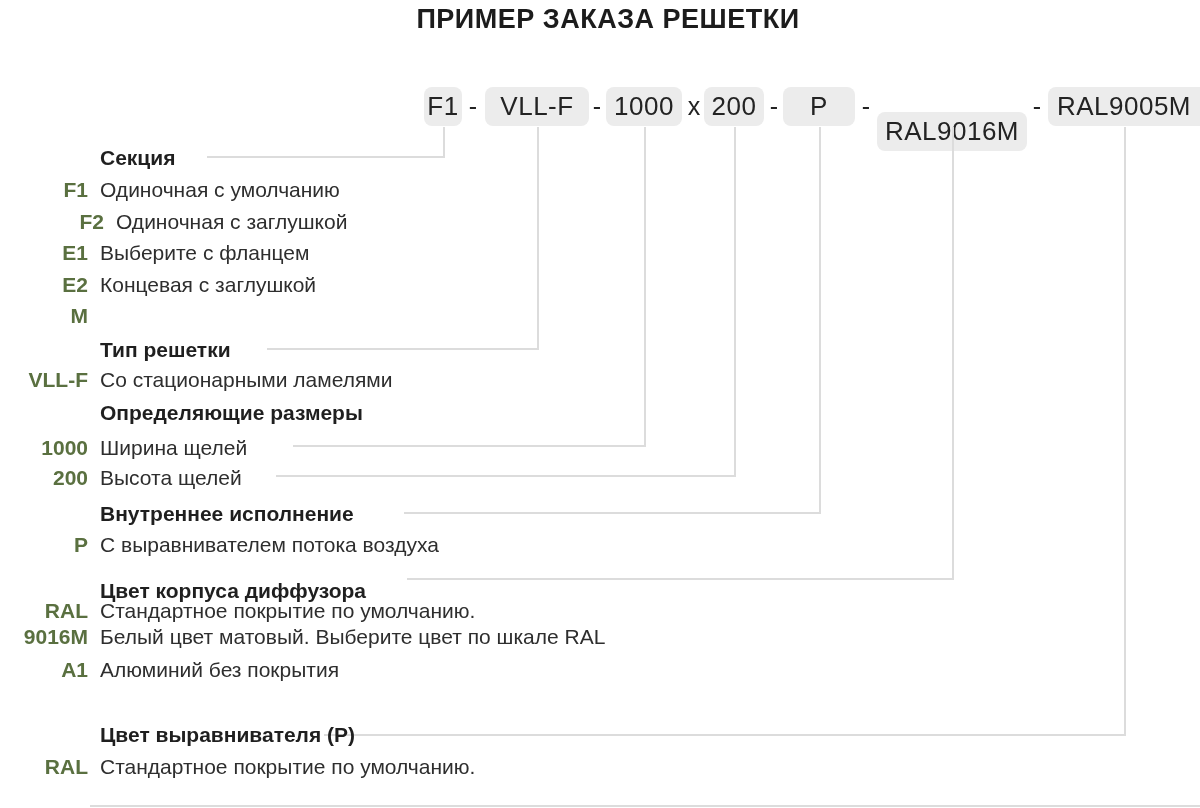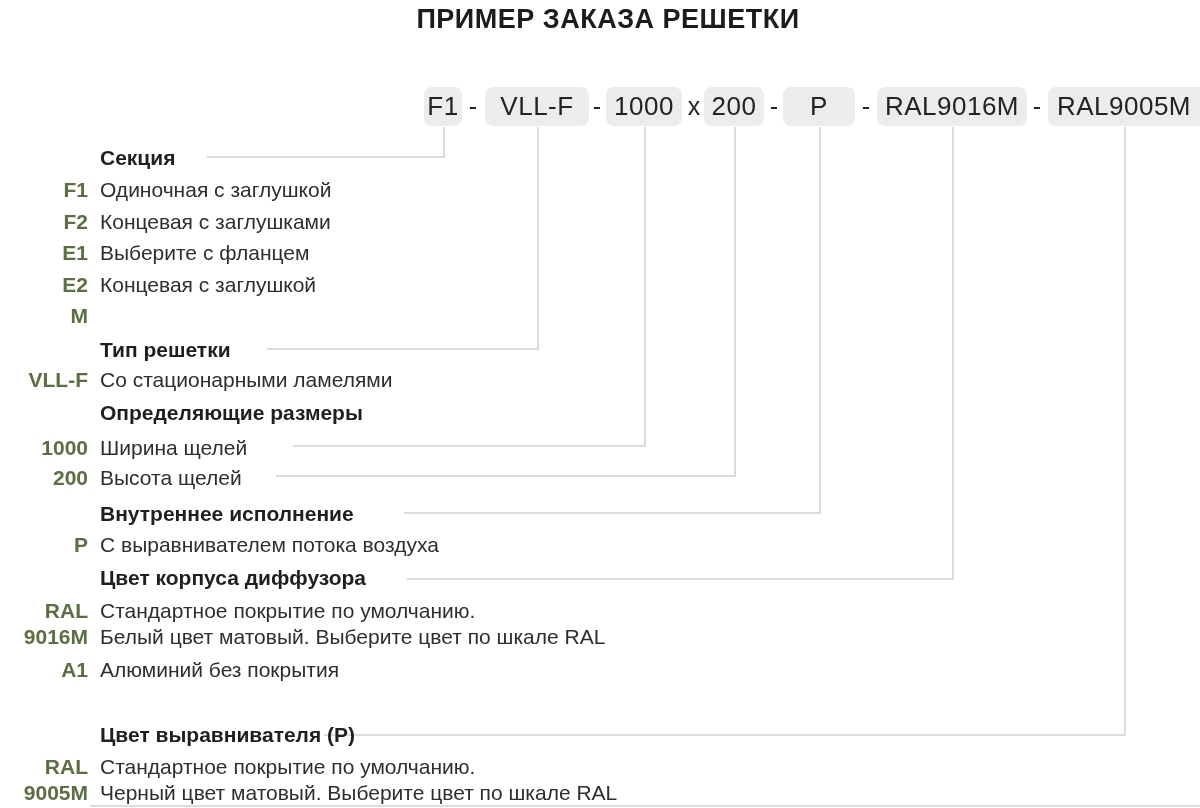--- a/index.html
+++ b/index.html
@@ -84,21 +84,21 @@
   <div class="code-box" style="left:424px;width:38px;">F1</div>
   <div class="code-sep" style="left:462px;">-</div>
   <div class="code-box" style="left:485px;width:104px;">VLL-F</div>
   <div class="code-sep" style="left:586px;">-</div>
   <div class="code-box" style="left:606px;width:76px;">1000</div>
   <div class="code-sep" style="left:683px;">x</div>
   <div class="code-box" style="left:704px;width:60px;">200</div>
   <div class="code-sep" style="left:763px;">-</div>
   <div class="code-box" style="left:783px;width:72px;">P</div>
   <div class="code-sep" style="left:855px;">-</div>
-  <div class="code-box" style="left:877px;width:150px;">RAL9016M</div>
+  <div class="code-box" style="left:877px;width:150px;margin-top:25px;">RAL9016M</div>
   <div class="code-sep" style="left:1026px;">-</div>
   <div class="code-box" style="left:1048px;width:152px;border-top-right-radius:0;border-bottom-right-radius:0;">RAL9005M</div>
 
   <div class="vline" style="left:443px;top:127px;height:31px;"></div>
   <div class="vline" style="left:537px;top:127px;height:223px;"></div>
   <div class="vline" style="left:644px;top:127px;height:320px;"></div>
   <div class="vline" style="left:734px;top:127px;height:350px;"></div>
   <div class="vline" style="left:819px;top:127px;height:387px;"></div>
   <div class="vline" style="left:952px;top:127px;height:453px;"></div>
   <div class="vline" style="left:1124px;top:127px;height:609px;"></div>
@@ -109,25 +109,25 @@
   <div class="hline" style="left:276px;top:475px;width:460px;"></div>
   <div class="hline" style="left:404px;top:512px;width:417px;"></div>
   <div class="hline" style="left:407px;top:578px;width:547px;"></div>
   <div class="hline" style="left:324px;top:734px;width:802px;"></div>
 
   <div class="row" style="top:145px;">
       <span class="hdr">Секция</span>
     </div>
   <div class="row" style="top:177px;">
       <span class="code">F1</span>
+      <span class="desc">Одиночная с умолчанию</span>
+    </div>
+  <div class="row" style="top:209px;margin-left:16px;">
+      <span class="code">F2</span>
       <span class="desc">Одиночная с заглушкой</span>
-    </div>
-  <div class="row" style="top:209px;">
-      <span class="code">F2</span>
-      <span class="desc">Концевая с заглушками</span>
     </div>
   <div class="row" style="top:240px;">
       <span class="code">E1</span>
       <span class="desc">Выберите с фланцем</span>
     </div>
   <div class="row" style="top:272px;">
       <span class="code">E2</span>
       <span class="desc">Концевая с заглушкой</span>
     </div>
   <div class="row" style="top:303px;">
@@ -155,21 +155,21 @@
     </div>
 
   <div class="row" style="top:501px;">
       <span class="hdr">Внутреннее исполнение</span>
     </div>
   <div class="row" style="top:532px;">
       <span class="code">P</span>
       <span class="desc">С выравнивателем потока воздуха</span>
     </div>
 
-  <div class="row" style="top:565px;">
+  <div class="row" style="top:578px;">
       <span class="hdr">Цвет корпуса диффузора</span>
     </div>
   <div class="row" style="top:598px;">
       <span class="code">RAL</span>
       <span class="desc">Стандартное покрытие по умолчанию.</span>
     </div>
   <div class="row" style="top:624px;">
       <span class="code">9016M</span>
       <span class="desc">Белый цвет матовый. Выберите цвет по шкале RAL</span>
     </div>
@@ -178,19 +178,15 @@
       <span class="desc">Алюминий без покрытия</span>
     </div>
 
   <div class="row" style="top:722px;">
       <span class="hdr">Цвет выравнивателя (P)</span>
     </div>
   <div class="row" style="top:754px;">
       <span class="code">RAL</span>
       <span class="desc">Стандартное покрытие по умолчанию.</span>
     </div>
-  <div class="row" style="top:780px;">
-      <span class="code">9005M</span>
-      <span class="desc">Черный цвет матовый. Выберите цвет по шкале RAL</span>
-    </div>
 
   <div class="bottom-rule"></div>
 </div>
 
 </body></html>

